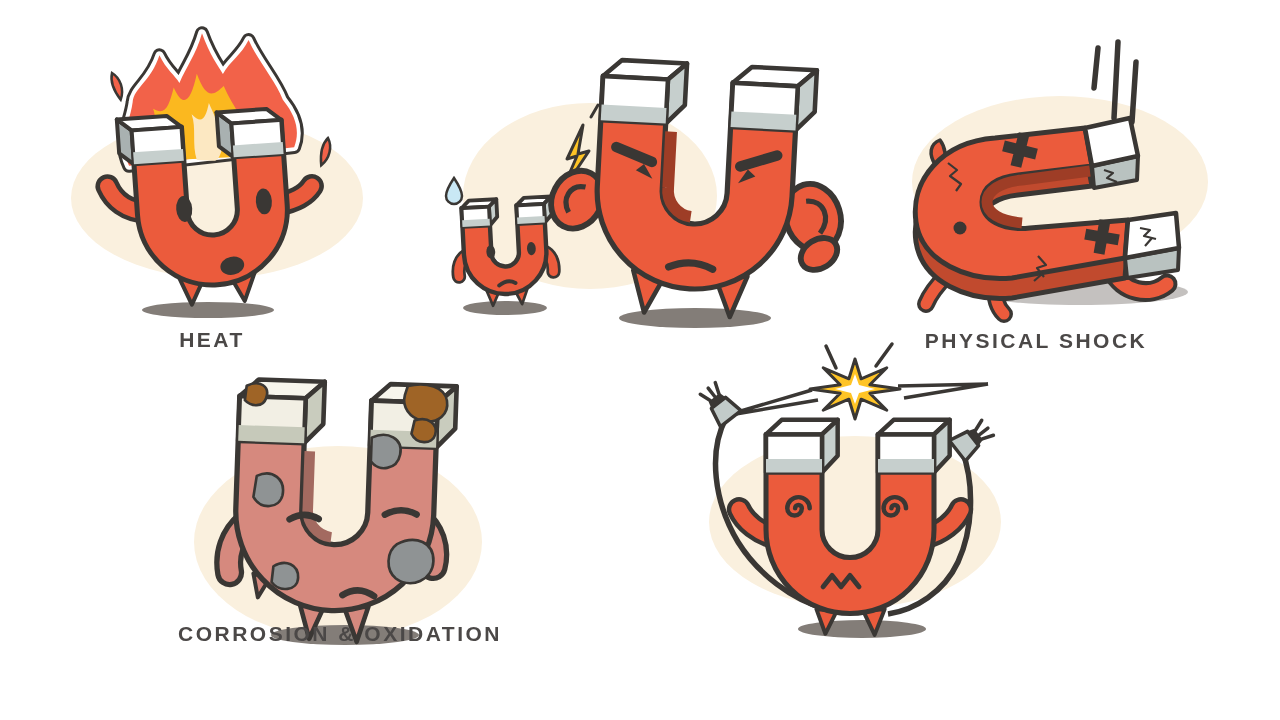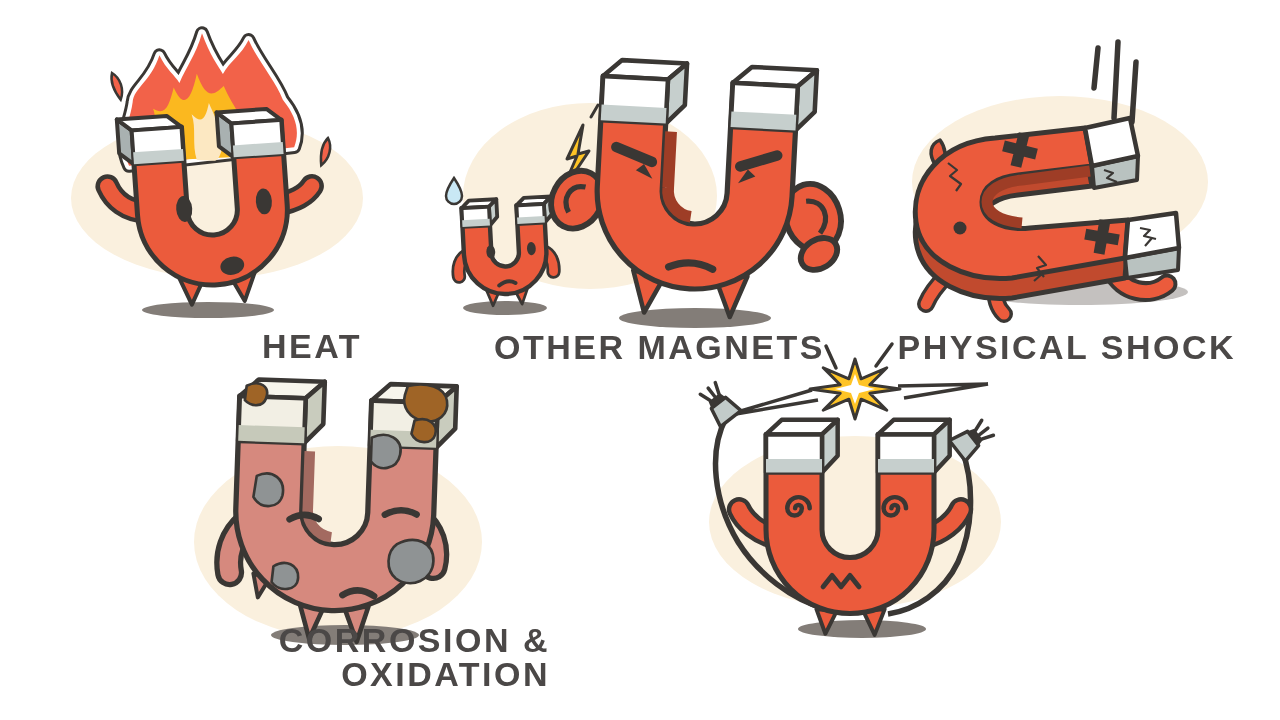--- a/index.html
+++ b/index.html
@@ -1,19 +1,19 @@
 <!DOCTYPE html>
 <html><head>
 <meta charset="utf-8">
 <style>
   html,body{margin:0;padding:0;background:#ffffff;}
   .stage{position:relative;width:1280px;height:720px;background:#ffffff;overflow:hidden;
          font-family:"Liberation Sans",sans-serif;}
   .panel-svg{position:absolute;overflow:visible;}
-  .caption{position:absolute;text-align:right;font-weight:bold;font-size:34px;
+  .caption{position:absolute;text-align:center;font-weight:bold;font-size:21px;
            letter-spacing:2.5px;color:#4b4847;line-height:1;}
 </style>
 </head>
 <body>
 
 <div class="stage">
 
   <svg class="panel-svg" style="left:50px;top:10px" width="340" height="315" viewBox="0 0 340 315">
     <ellipse cx="167" cy="188" rx="146" ry="80" fill="#FAF0DE"></ellipse>
     <ellipse cx="158" cy="300" rx="66" ry="8" fill="#837D78"></ellipse>
@@ -259,17 +259,16 @@
         </g>
         <g transform="translate(40,-14)">
           <path d="M-3,0 a3,3 0 0 1 6,0 a6.5,6.5 0 0 1 -13,0 a10,10 0 0 1 20,0" stroke-width="4"></path>
         </g>
         <path d="M-24,56 l8,-10 l8,10 l8,-10 l8,10" stroke-width="4.5" stroke-linejoin="round"></path>
       </g>
     </g>
   </svg>
 
   <div class="caption" style="left:62px;top:329px;width:300px">HEAT</div>
-  <div class="caption" style="left:425px;top:330px;width:400px">OTHER MAGNETS</div>
   <div class="caption" style="left:836px;top:330px;width:400px">PHYSICAL SHOCK</div>
   <div class="caption" style="left:130px;top:623px;width:420px">CORROSION &amp; OXIDATION</div>
 
 </div>
 
 </body></html>

